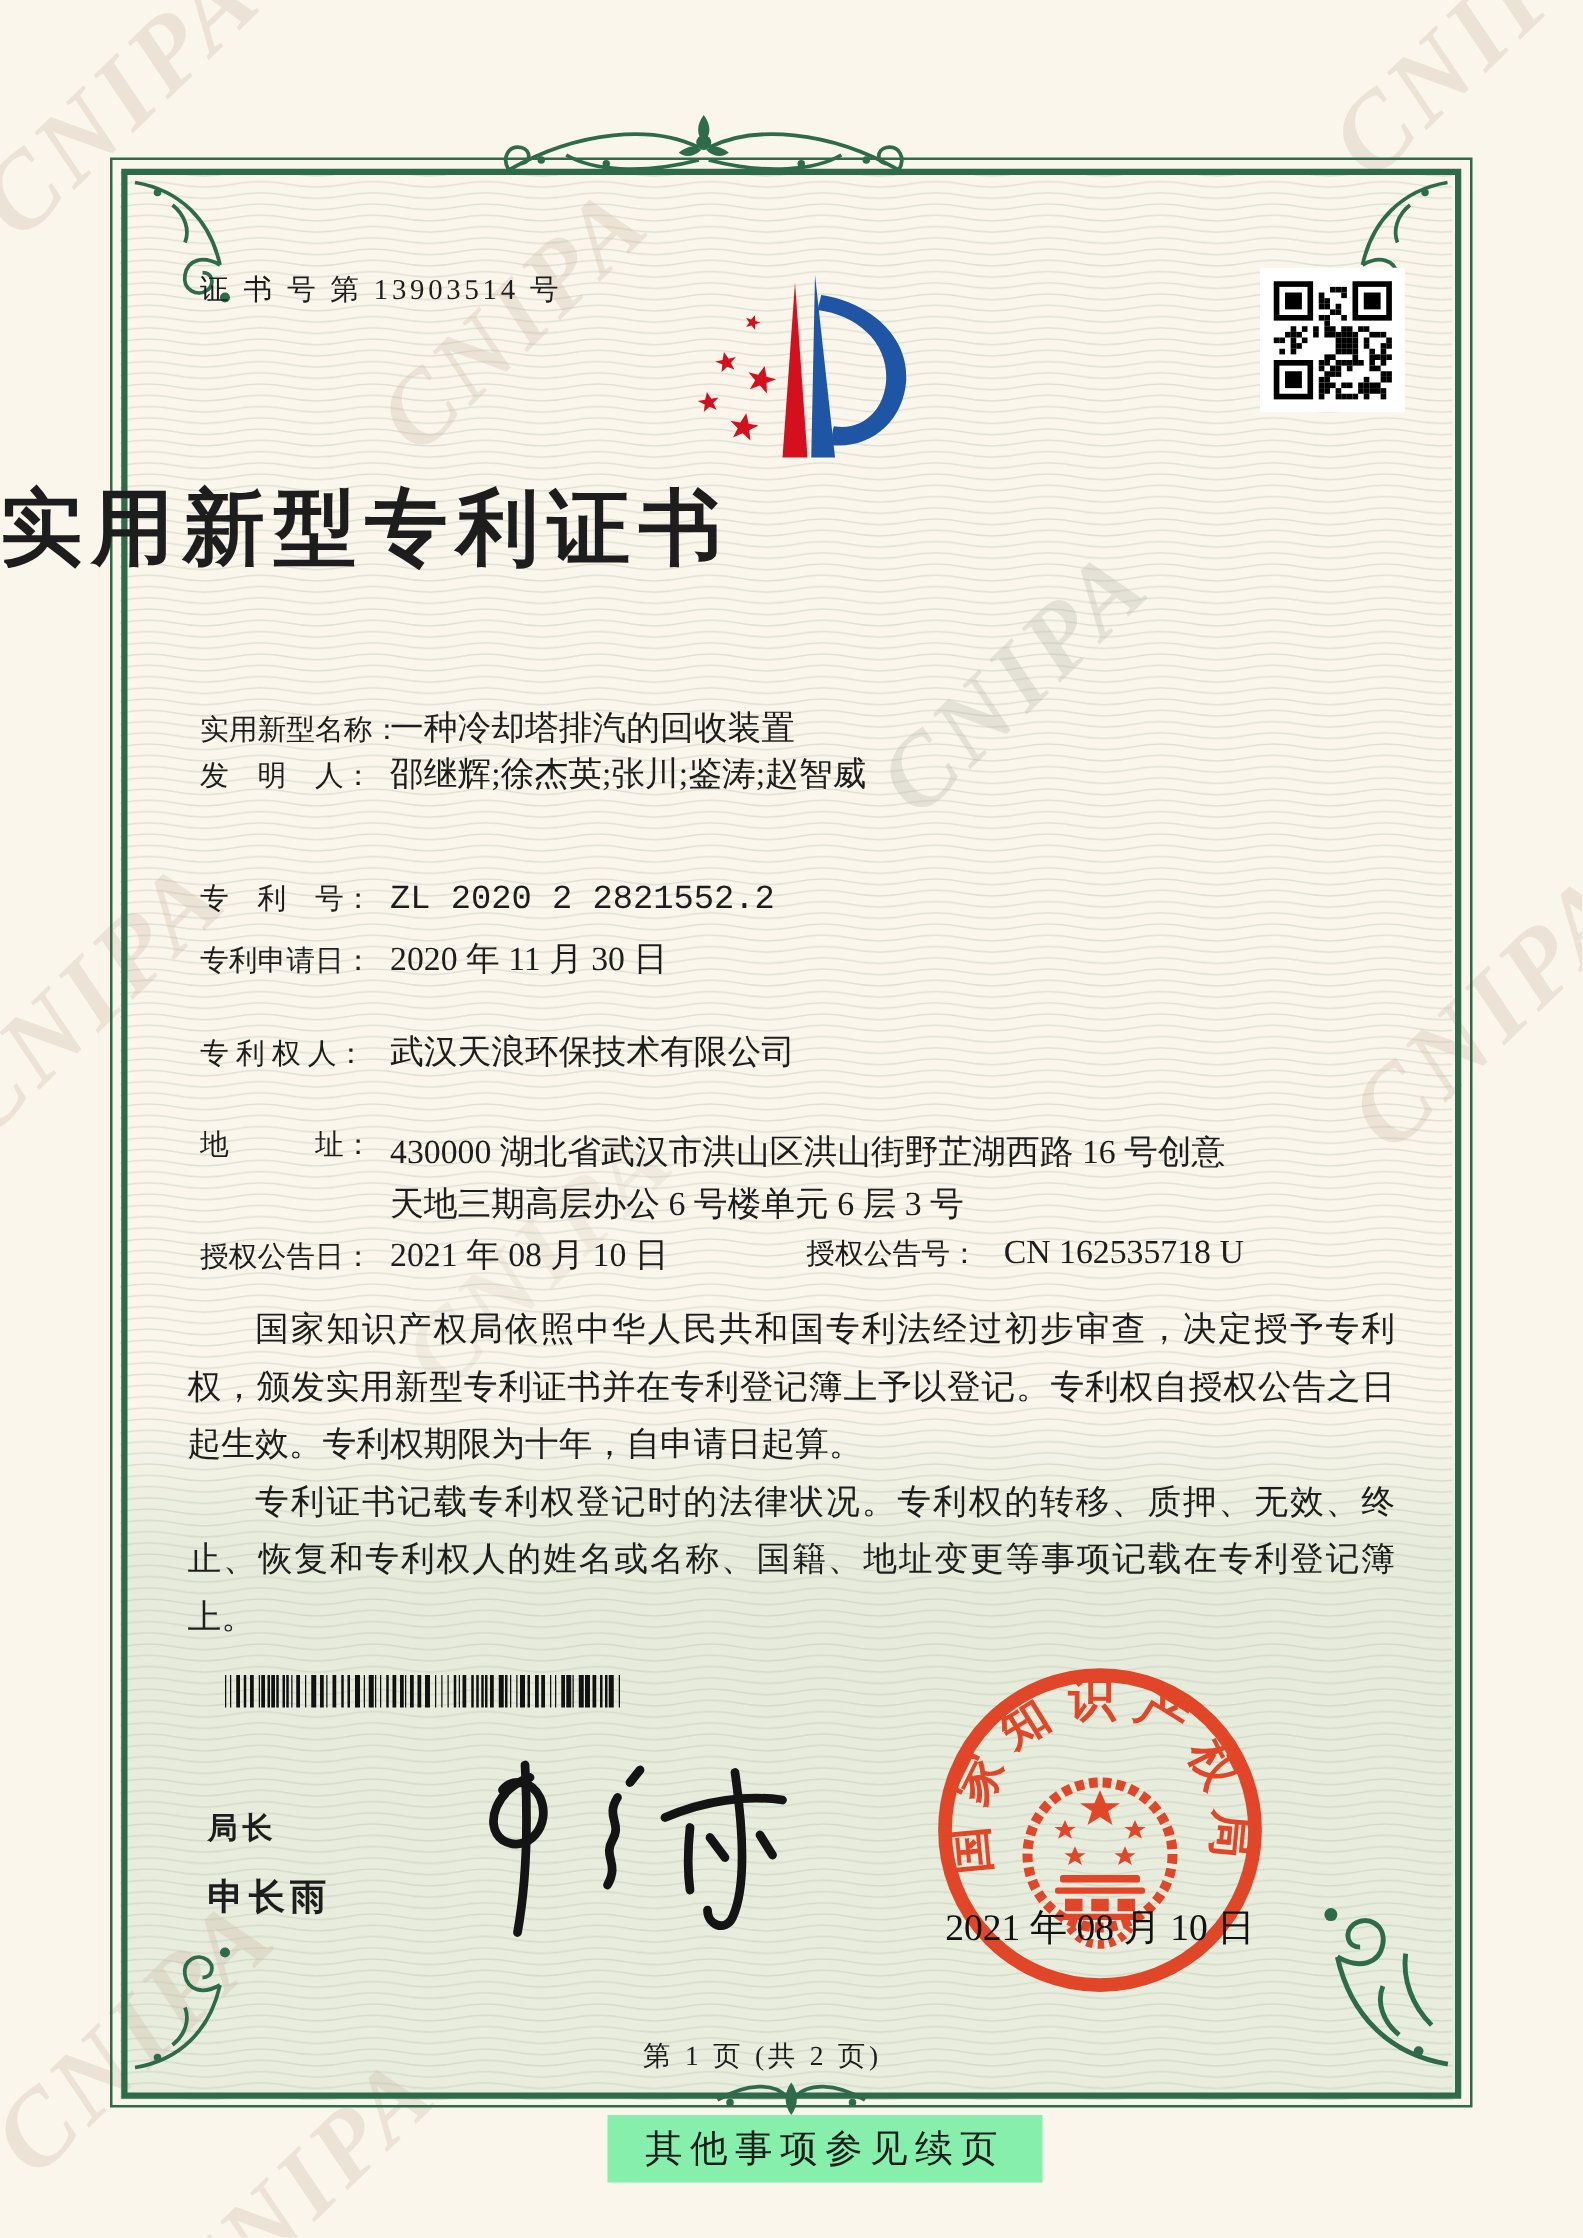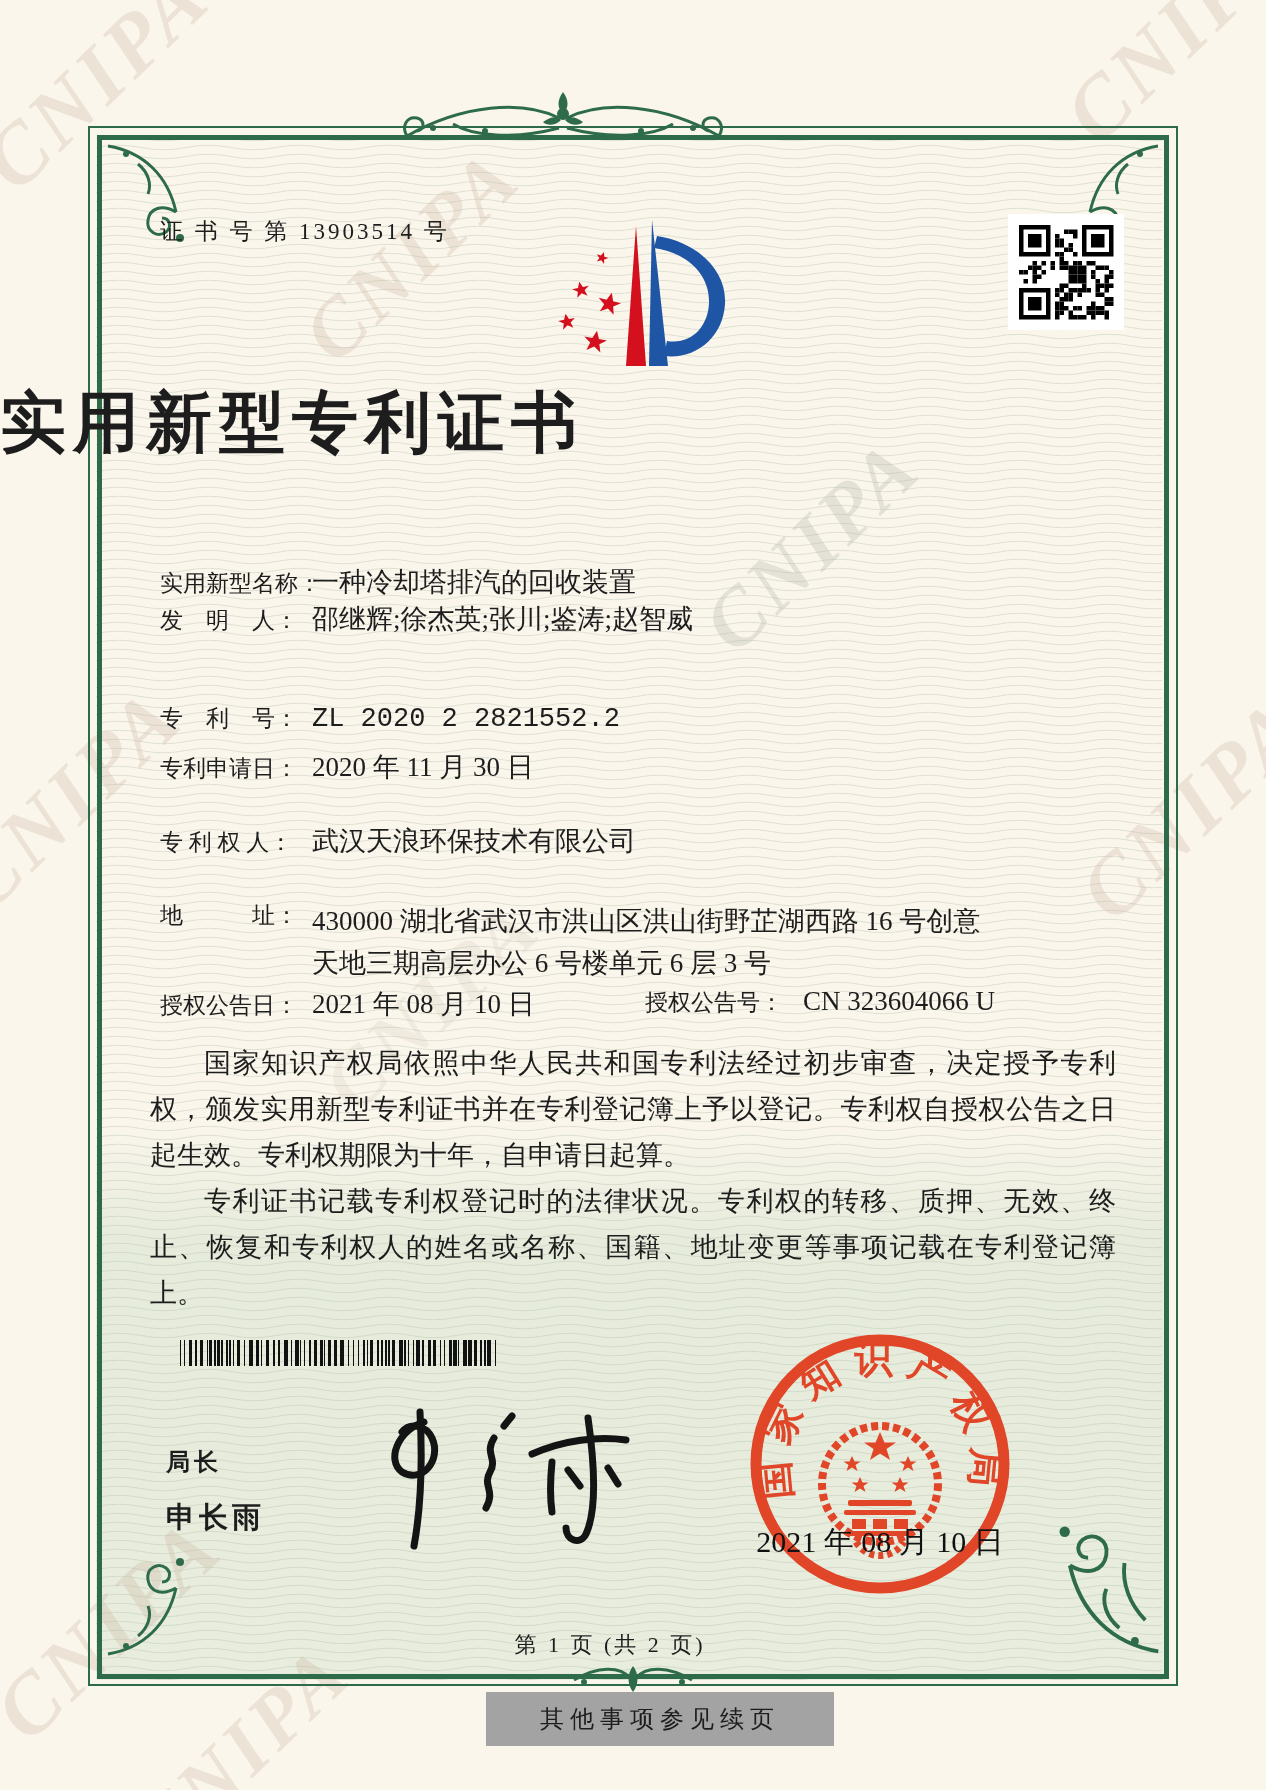--- a/index.html
+++ b/index.html
@@ -35,22 +35,22 @@
   .paras p{margin:0;text-indent:2em;}
   
   .officer-title{position:absolute;left:166px;top:1446px;font-family:"Liberation Sans","DejaVu Sans",sans-serif;
                  font-weight:600;font-size:24px;z-index:3;letter-spacing:4px;}
   .officer-name{position:absolute;left:166px;top:1498px;font-family:"Liberation Sans","DejaVu Sans",sans-serif;
                 font-weight:600;font-size:29px;z-index:3;letter-spacing:4px;}
   .seal-date{position:absolute;left:752px;top:1522px;width:256px;text-align:center;font-size:30px;z-index:4;
              color:#111;}
   .page-num{position:absolute;left:420px;top:1630px;width:380px;text-align:center;font-size:22px;
             letter-spacing:3px;z-index:3;}
-  .cont-box{position:absolute;left:486px;top:1692px;width:348px;height:54px;background:#a3a3a3;z-index:4;
-            display:flex;align-items:center;justify-content:center;font-size:24px;letter-spacing:6px;}
+  .cont-box{position:absolute;left:486px;top:1692px;width:348px;height:54px;background:#86efac;z-index:4;
+            display:flex;align-items:center;justify-content:center;font-size:30px;letter-spacing:6px;}
   svg{display:block;}
 </style>
 </head>
 <body>
 
 <div class="page">
 
   <div class="tint"></div>
   <svg class="waves" width="1066" height="1546">
     <defs>
@@ -325,21 +325,21 @@
     <span class="lbl">专 利 权 人：</span><span class="val">武汉天浪环保技术有限公司</span>
   </div>
   <div class="row" style="top:900px;">
     <span class="lbl" style="vertical-align:top;">地　　　址：</span><span class="addr-val"><span class="val">430000  湖北省武汉市洪山区洪山街野芷湖西路 16 号创意</span><br>
     <span class="val">天地三期高层办公 6 号楼单元 6 层 3 号</span></span>
   </div>
   <div class="row" style="top:986px;">
     <span class="lbl">授权公告日：</span><span class="val">2021 年 08 月 10 日</span>
   </div>
   <div class="row" style="left:645px;top:986px;">
-    <span class="lbl" style="width:auto;margin-right:20px;">授权公告号：</span><span class="val">CN 323604066 U</span>
+    <span class="lbl" style="width:auto;margin-right:20px;">授权公告号：</span><span class="val">CN 162535718 U</span>
   </div>
 
   <div class="paras">
     <p>国家知识产权局依照中华人民共和国专利法经过初步审查，决定授予专利权，颁发实用新型专利证书并在专利登记簿上予以登记。专利权自授权公告之日起生效。专利权期限为十年，自申请日起算。</p>
     <p>专利证书记载专利权登记时的法律状况。专利权的转移、质押、无效、终止、恢复和专利权人的姓名或名称、国籍、地址变更等事项记载在专利登记簿上。</p>
   </div>
 
   <svg class="abs" style="left:180px;top:1340px;z-index:3;" width="322" height="28" viewBox="0 0 322 28">
     <g id="barcode-bars">
         <rect x="0" y="0" width="1" height="26" fill="#111"></rect>

